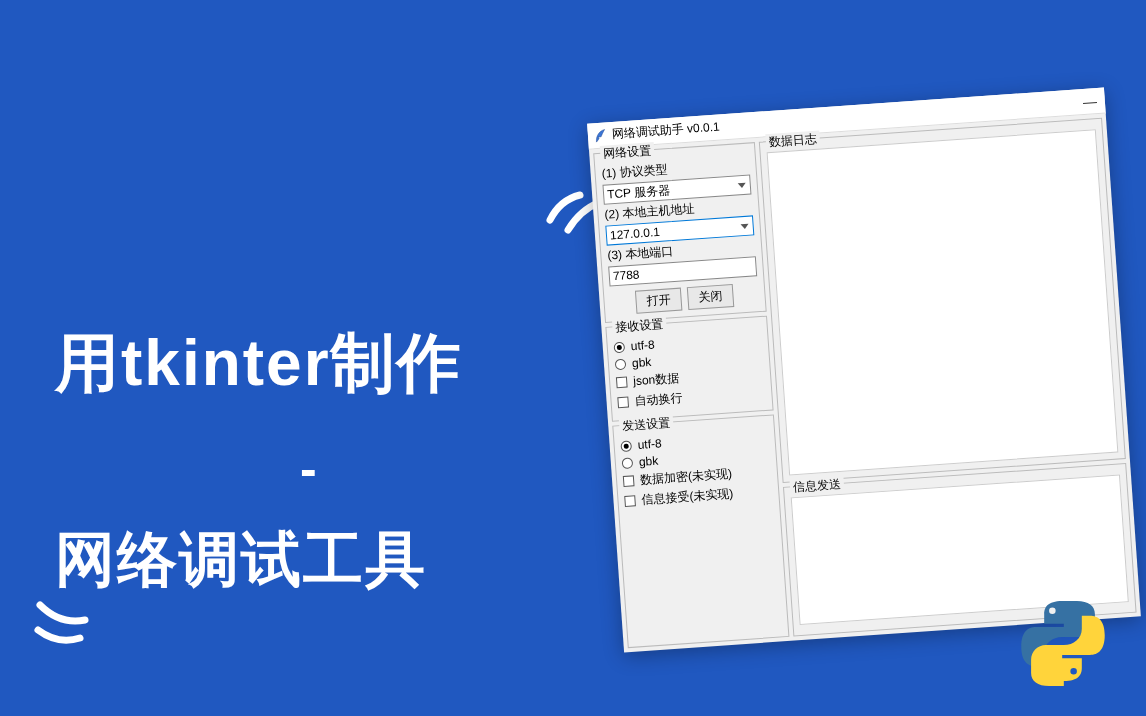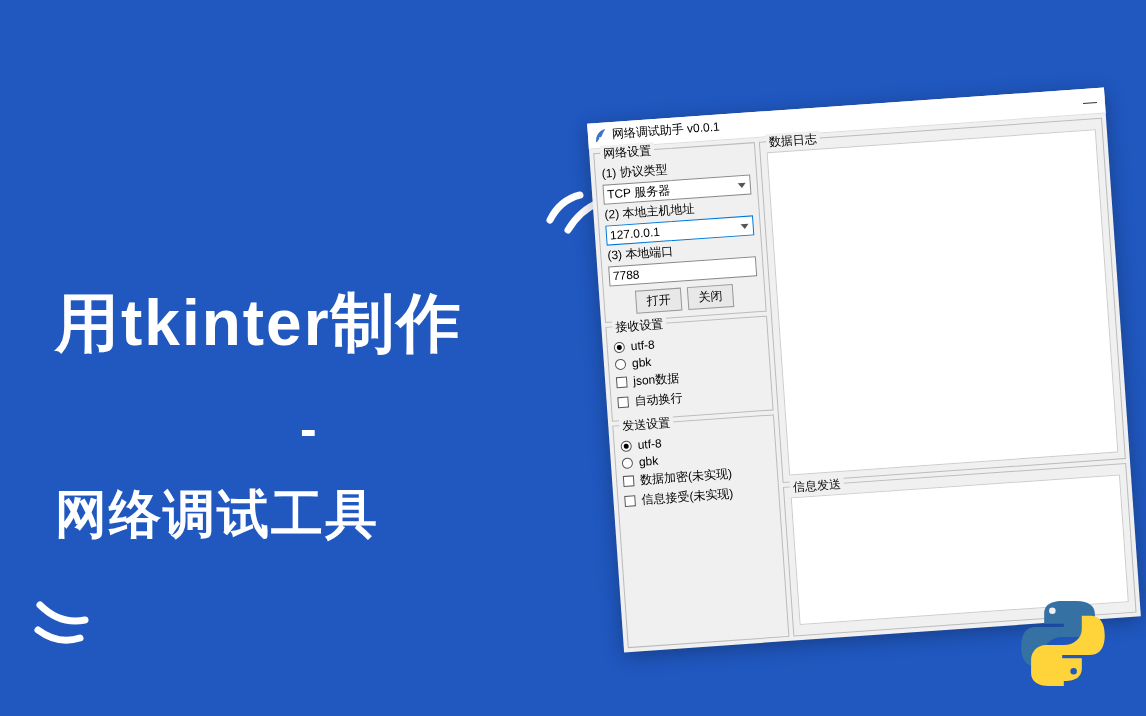--- a/index.html
+++ b/index.html
@@ -9,24 +9,25 @@
   background: #2058c0;
   font-family: "Microsoft YaHei", sans-serif;
   position: relative;
   overflow: hidden;
 }
 .headline {
   position: absolute;
   color: #fff;
   font-weight: 700;
   letter-spacing: 2px;
+  margin-top: 40px;
 }
 .headline-1 { left: 55px; top: 280px; font-size: 64px; font-family: "Comic Sans MS", cursive, sans-serif; }
 .headline-dash { left: 300px; top: 400px; font-size: 50px; color:#fff; }
-.headline-2 { left: 55px; top: 480px; font-size: 52px; font-family: "Comic Sans MS", cursive, sans-serif; }
+.headline-2 { left: 55px; top: 480px; font-size: 60px; font-family: "Comic Sans MS", cursive, sans-serif; }
 .doodle { position: absolute; }
 
 .app-window {
   position: absolute;
   left: 605px;
   top: 105px;
   width: 518px;
   height: 530px;
   background: #f0f0f0;
   transform: rotate(-4deg);

